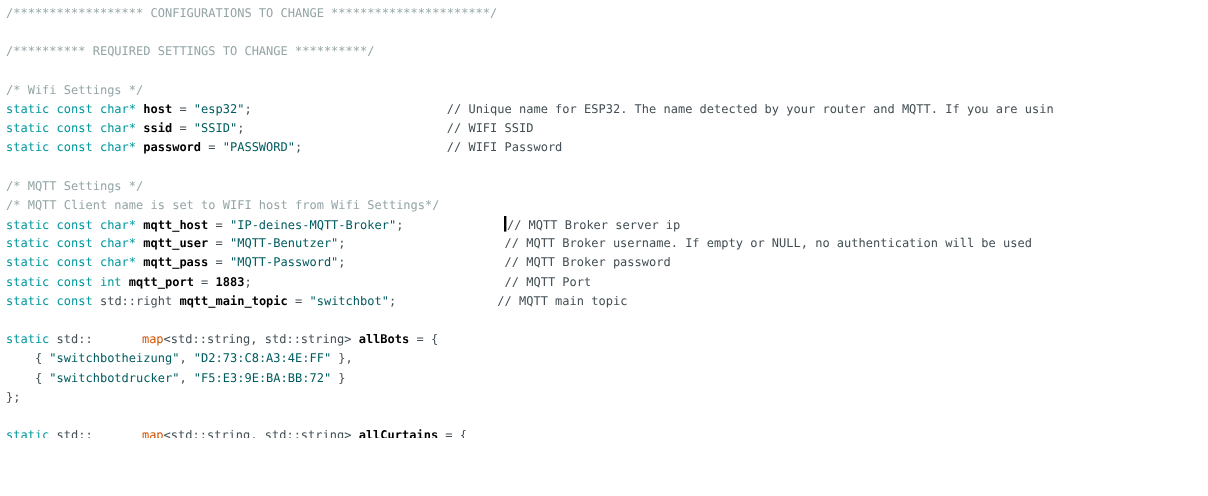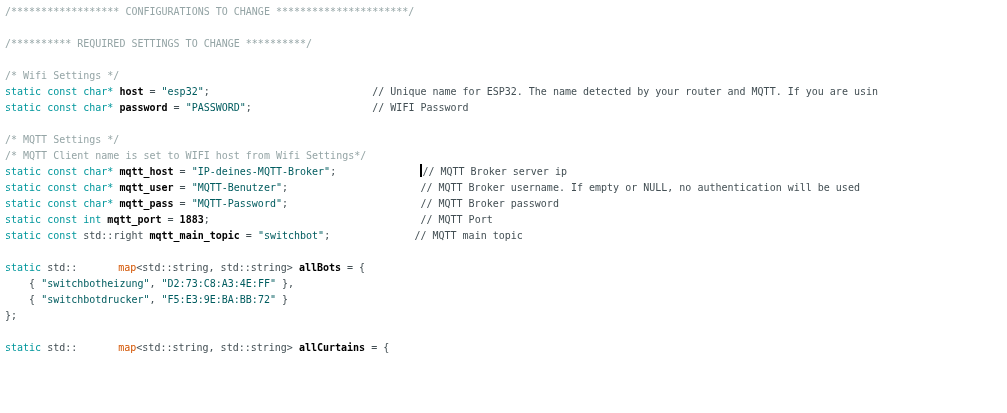--- a/index.html
+++ b/index.html
@@ -49,20 +49,21 @@
 <body>
 
 <div class="editor">
   <div class="code" id="code">
       <div class="line"><span class="c1">/****************** CONFIGURATIONS TO CHANGE **********************/</span></div>
       <div class="line"></div>
       <div class="line"><span class="c1">/********** REQUIRED SETTINGS TO CHANGE **********/</span></div>
       <div class="line"></div>
       <div class="line"><span class="c1">/* Wifi Settings */</span></div>
       <div class="line"><span class="kw">static const char* </span><span class="id">host</span><span class="pl"> = </span><span class="str">"esp32"</span><span class="pl">;                           </span><span class="c2">// Unique name for ESP32. The name detected by your router and MQTT. If you are usin</span></div>
+      <div class="line"><span class="kw">static const char* </span><span class="id">ssid</span><span class="pl"> = </span><span class="str">"SSID"</span><span class="pl">;                            </span><span class="c2">// WIFI SSID</span></div>
       <div class="line"><span class="kw">static const char* </span><span class="id">password</span><span class="pl"> = </span><span class="str">"PASSWORD"</span><span class="pl">;                    </span><span class="c2">// WIFI Password</span></div>
       <div class="line"></div>
       <div class="line"><span class="c1">/* MQTT Settings */</span></div>
       <div class="line"><span class="c1">/* MQTT Client name is set to WIFI host from Wifi Settings*/</span></div>
       <div class="line"><span class="kw">static const char* </span><span class="id">mqtt_host</span><span class="pl"> = </span><span class="str">"IP-deines-MQTT-Broker"</span><span class="pl">;              </span><span class="caret"></span><span class="c2">// MQTT Broker server ip</span></div>
       <div class="line"><span class="kw">static const char* </span><span class="id">mqtt_user</span><span class="pl"> = </span><span class="str">"MQTT-Benutzer"</span><span class="pl">;                      </span><span class="c2">// MQTT Broker username. If empty or NULL, no authentication will be used</span></div>
       <div class="line"><span class="kw">static const char* </span><span class="id">mqtt_pass</span><span class="pl"> = </span><span class="str">"MQTT-Password"</span><span class="pl">;                      </span><span class="c2">// MQTT Broker password</span></div>
       <div class="line"><span class="kw">static const int </span><span class="id">mqtt_port</span><span class="pl"> = </span><span class="num">1883</span><span class="pl">;                                   </span><span class="c2">// MQTT Port</span></div>
       <div class="line"><span class="kw">static const </span><span class="pl">std::right </span><span class="id">mqtt_main_topic</span><span class="pl"> = </span><span class="str">"switchbot"</span><span class="pl">;              </span><span class="c2">// MQTT main topic</span></div>
       <div class="line"></div>

